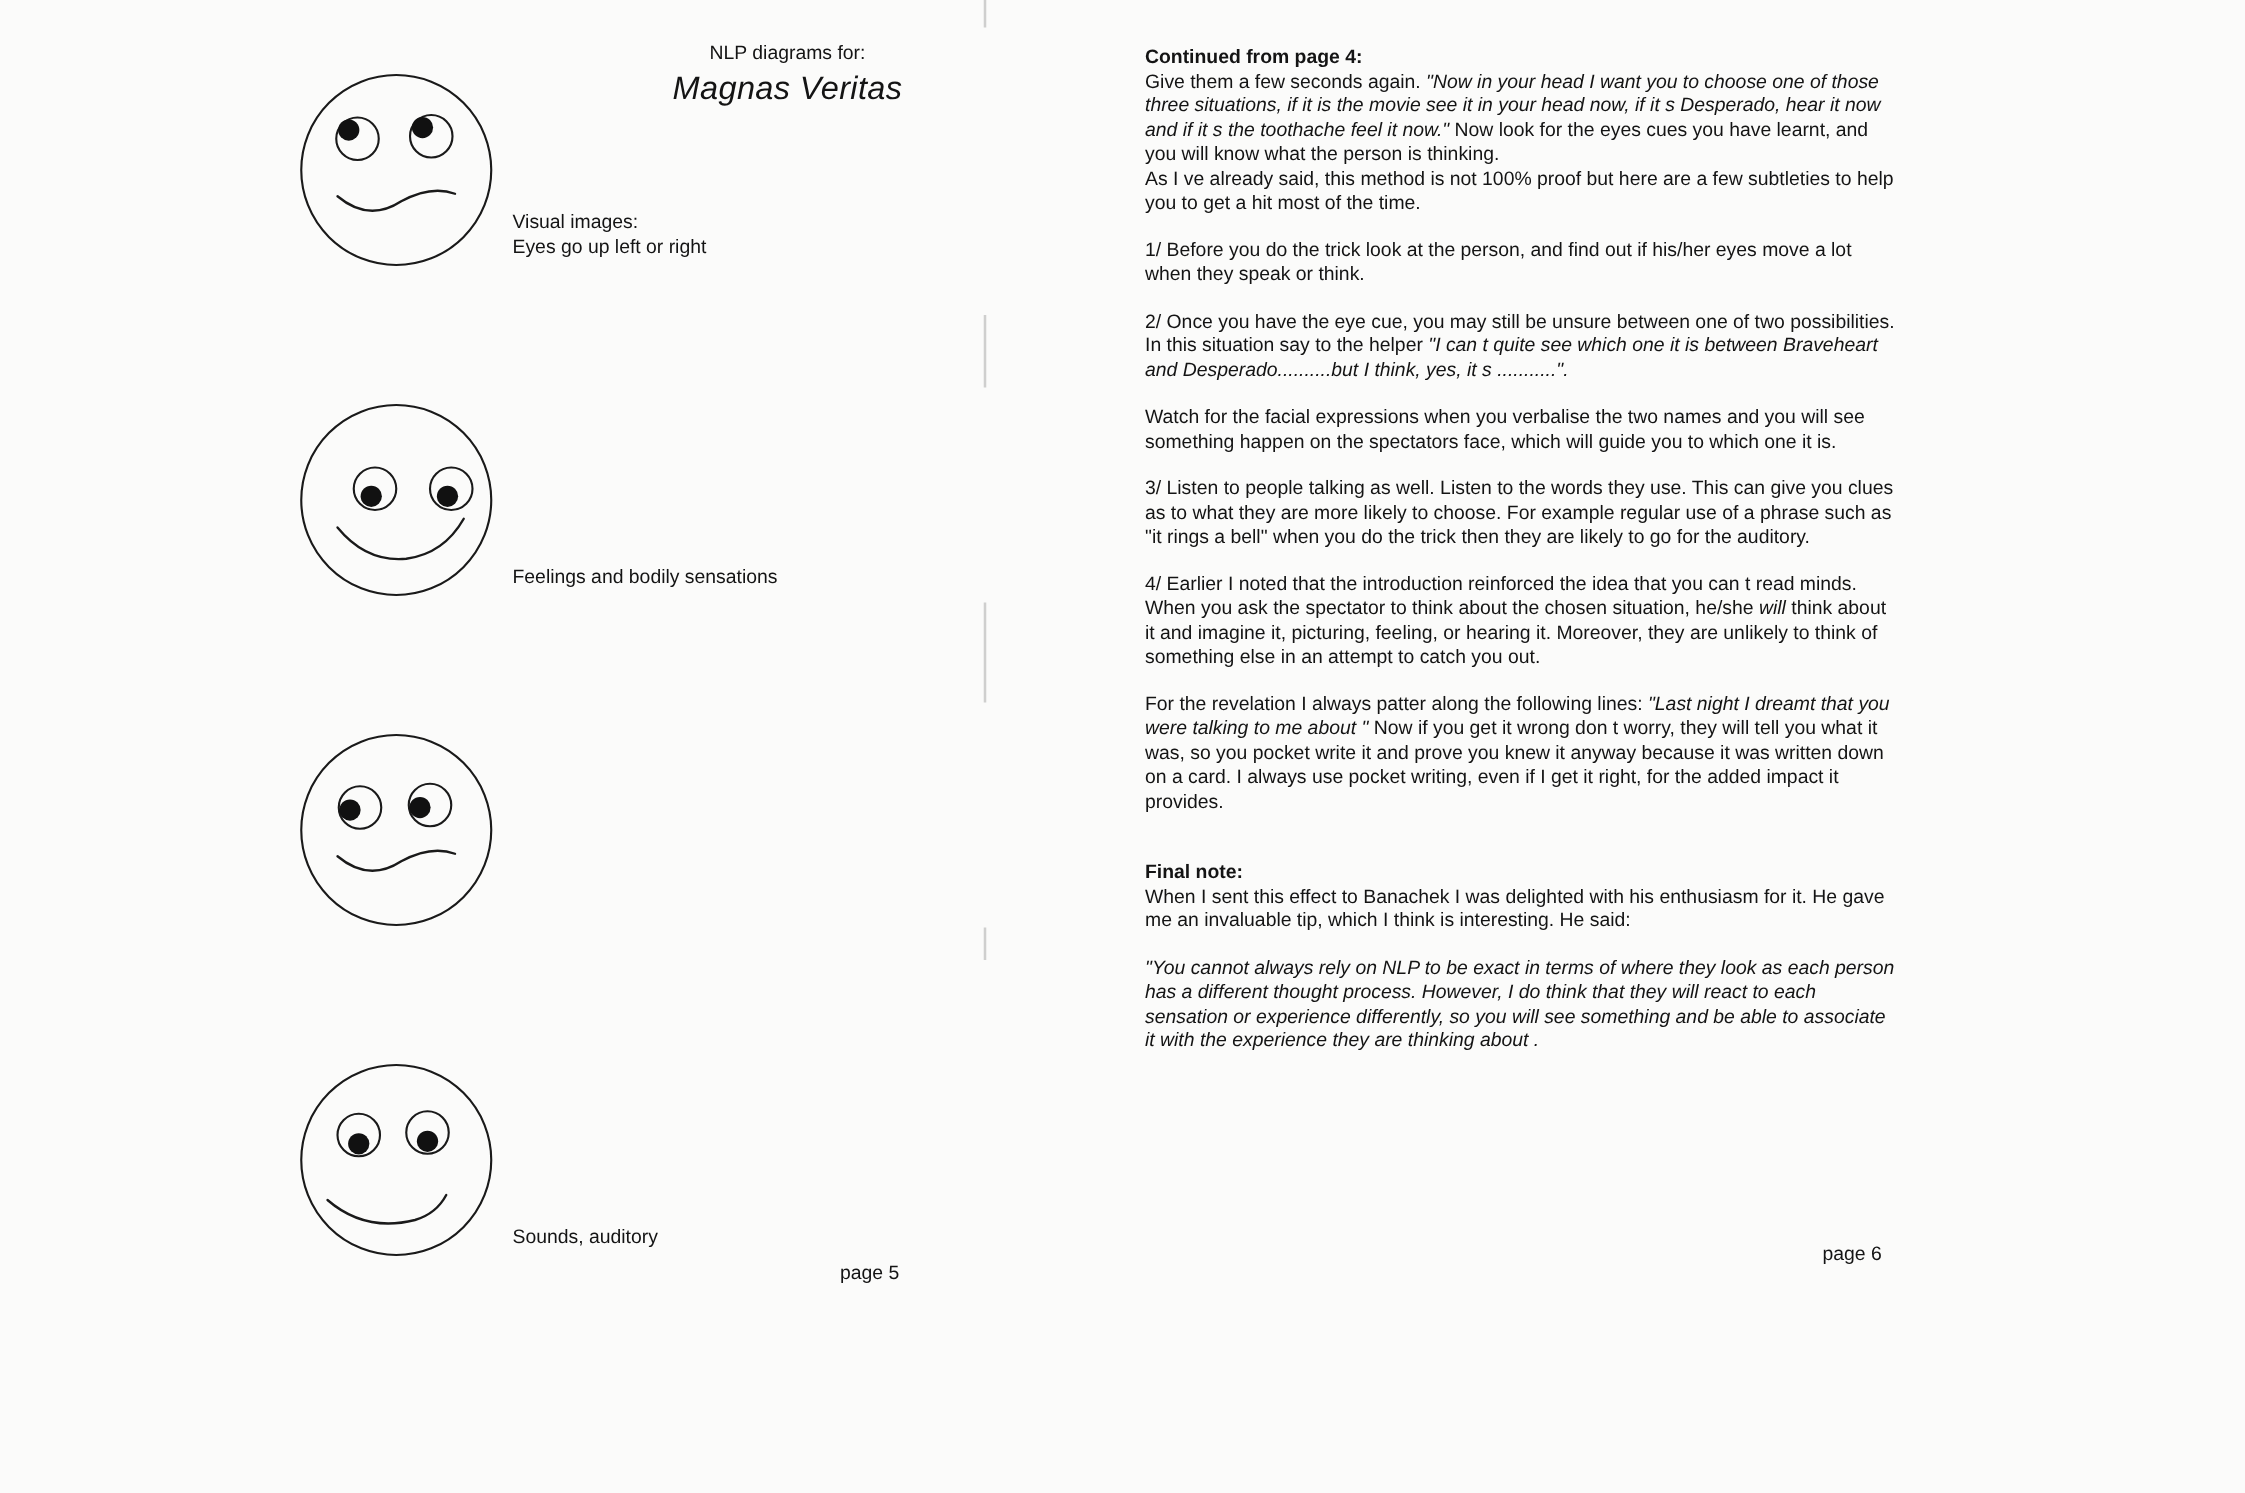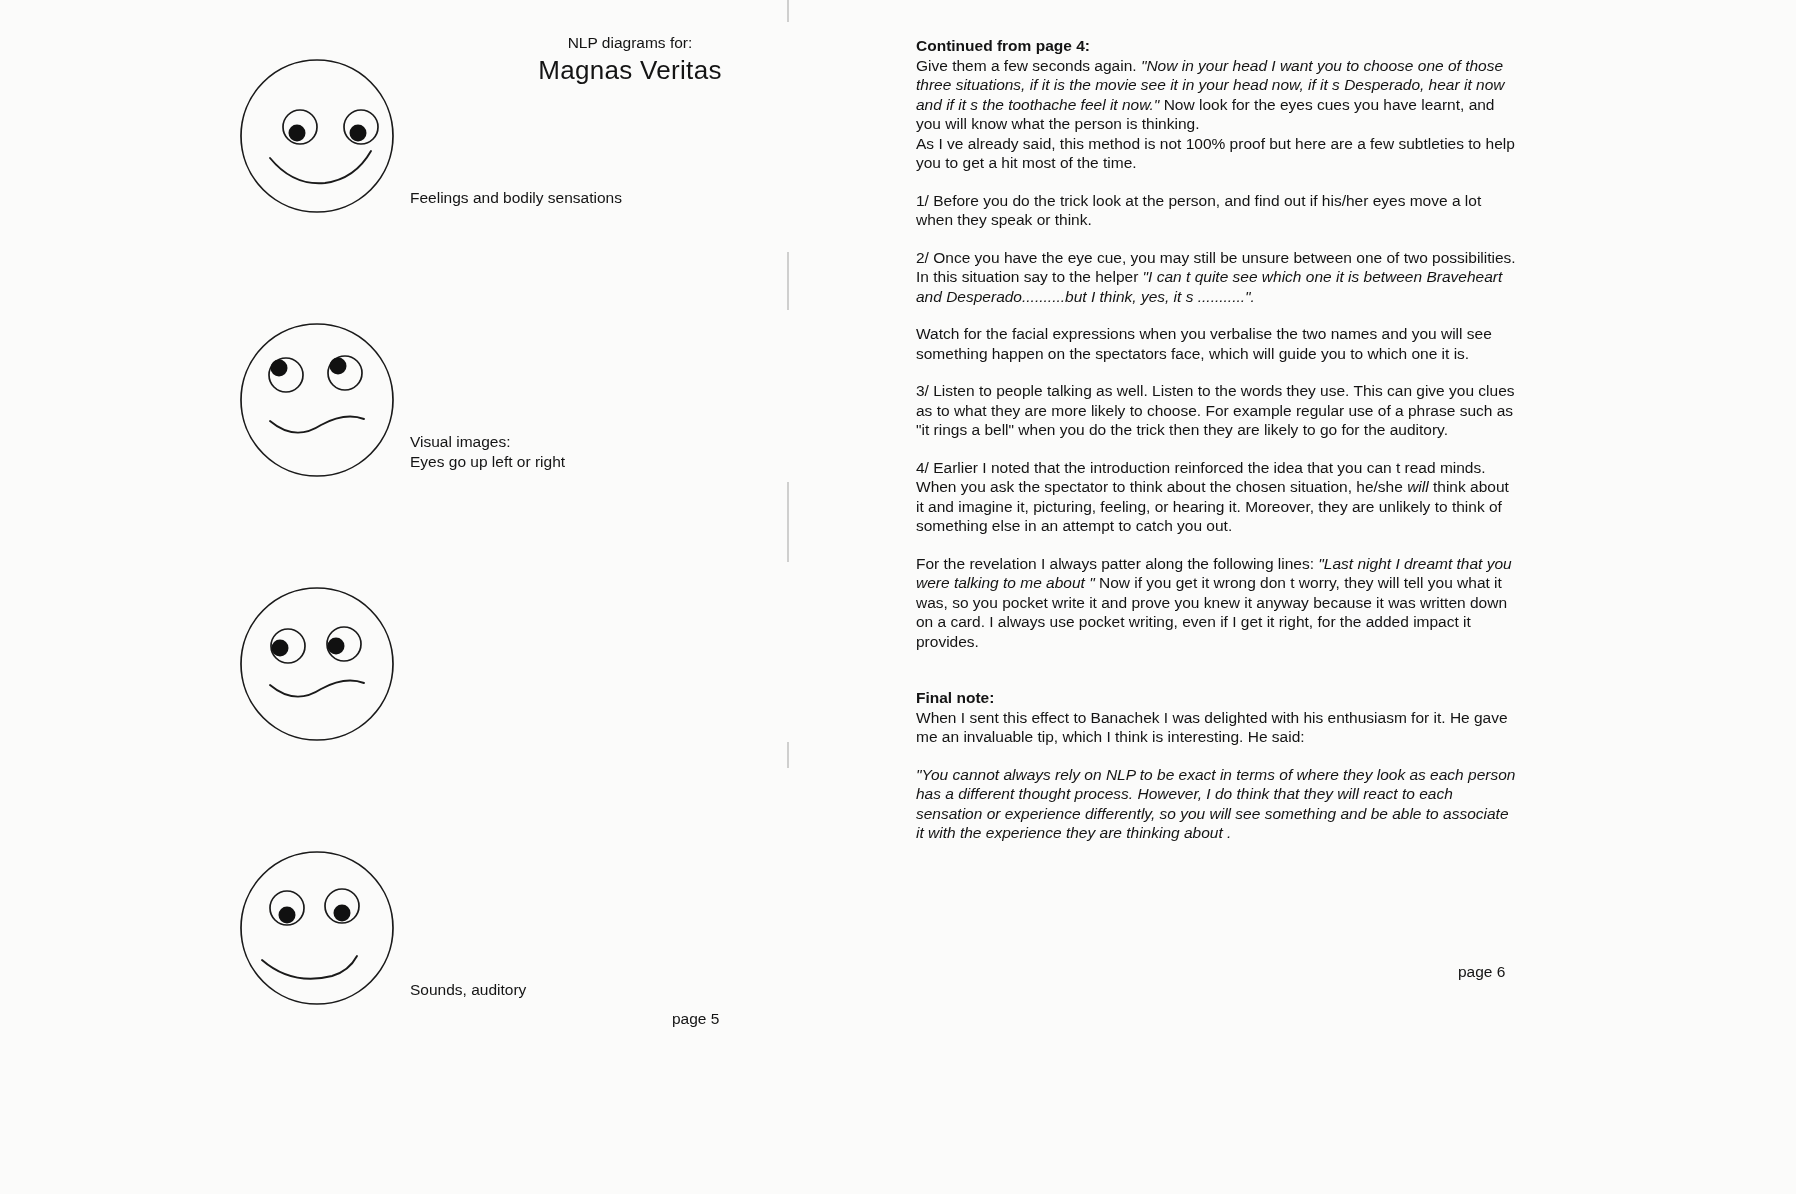--- a/index.html
+++ b/index.html
@@ -6,21 +6,21 @@
   body{
     width:1796px;height:1194px;position:relative;overflow:hidden;
     background:#fbfbfa;color:#141414;
     font-family:"Liberation Sans", sans-serif;
   }
   .sheet{position:absolute;inset:0;}
 
   
   .diagram-header{position:absolute;top:34px;left:455px;width:350px;text-align:center;}
   .dh-small{font-size:15.5px;}
-  .dh-large{font-size:26px;margin-top:3px;letter-spacing:.3px;}
+  .dh-large{font-size:26px;margin-top:3px;letter-spacing:.3px;font-style:italic;}
 
   .faces-column{position:absolute;top:56px;left:237px;}
   .face-row{display:flex;align-items:flex-end;margin-bottom:104px;}
   .face-svg{width:160px;height:160px;display:block;flex:0 0 auto;}
   .face-label{margin-left:13px;padding-bottom:8px;font-size:15.5px;line-height:20px;}
 
   
   .fold-mark{position:absolute;left:787px;width:2px;background:#9a9a9a;opacity:.45;}
 
   
@@ -28,58 +28,58 @@
   .para{margin:18px 0 0;}
   .para.first{margin-top:0;}
   .para.tight{margin-top:0;}
   .para.gap-xl{margin-top:53px;}
   .para.gap-lg{margin-top:37px;}
   .heading{font-weight:700;}
   .it{font-style:italic;}
 
   .page-num{position:absolute;font-size:15.5px;}
   .pn-left{left:672px;top:1010px;}
-  .pn-right{left:1458px;top:963px;}
+  .pn-right{left:1458px;top:995px;}
 </style>
 </head>
 <body>
 
 <div class="sheet">
 
   <div>
     <div class="diagram-header">
       <div class="dh-small">NLP diagrams for:</div>
       <div class="dh-large">Magnas Veritas</div>
     </div>
     <div class="faces-column">
         <div class="face-row">
           <svg viewBox="0 0 160 160" class="face-svg">
             <circle cx="80" cy="80" r="76" fill="#fbfbfa" stroke="#1a1a1a" stroke-width="1.7"></circle>
-            <circle cx="63" cy="71" r="17" fill="#fbfbfa" stroke="#1a1a1a" stroke-width="1.7"></circle>
-            <circle cx="60" cy="77" r="8.5" fill="#111"></circle>
-            <circle cx="124" cy="71" r="17" fill="#fbfbfa" stroke="#1a1a1a" stroke-width="1.7"></circle>
-            <circle cx="121" cy="77" r="8.5" fill="#111"></circle>
-            <path d="M33 102 Q56 130 88 127 Q118 123 134 95" fill="none" stroke="#1a1a1a" stroke-width="1.9" stroke-linecap="round"></path>
-          </svg>
-          <div class="face-label">
-            <div>Feelings and bodily sensations</div>
-          </div>
-        </div>
-        <div class="face-row">
-          <svg viewBox="0 0 160 160" class="face-svg">
-            <circle cx="80" cy="80" r="76" fill="#fbfbfa" stroke="#1a1a1a" stroke-width="1.7"></circle>
             <circle cx="49" cy="55" r="17" fill="#fbfbfa" stroke="#1a1a1a" stroke-width="1.7"></circle>
             <circle cx="42" cy="48" r="8.5" fill="#111"></circle>
             <circle cx="108" cy="53" r="17" fill="#fbfbfa" stroke="#1a1a1a" stroke-width="1.7"></circle>
             <circle cx="101" cy="46" r="8.5" fill="#111"></circle>
             <path d="M33 101 Q58 122 84 105 Q108 92 127 99" fill="none" stroke="#1a1a1a" stroke-width="1.9" stroke-linecap="round"></path>
           </svg>
           <div class="face-label">
             <div>Visual images:</div>
             <div>Eyes go up left or right</div>
+          </div>
+        </div>
+        <div class="face-row">
+          <svg viewBox="0 0 160 160" class="face-svg">
+            <circle cx="80" cy="80" r="76" fill="#fbfbfa" stroke="#1a1a1a" stroke-width="1.7"></circle>
+            <circle cx="63" cy="71" r="17" fill="#fbfbfa" stroke="#1a1a1a" stroke-width="1.7"></circle>
+            <circle cx="60" cy="77" r="8.5" fill="#111"></circle>
+            <circle cx="124" cy="71" r="17" fill="#fbfbfa" stroke="#1a1a1a" stroke-width="1.7"></circle>
+            <circle cx="121" cy="77" r="8.5" fill="#111"></circle>
+            <path d="M33 102 Q56 130 88 127 Q118 123 134 95" fill="none" stroke="#1a1a1a" stroke-width="1.9" stroke-linecap="round"></path>
+          </svg>
+          <div class="face-label">
+            <div>Feelings and bodily sensations</div>
           </div>
         </div>
         <div class="face-row">
           <svg viewBox="0 0 160 160" class="face-svg">
             <circle cx="80" cy="80" r="76" fill="#fbfbfa" stroke="#1a1a1a" stroke-width="1.7"></circle>
             <circle cx="51" cy="62" r="17" fill="#fbfbfa" stroke="#1a1a1a" stroke-width="1.7"></circle>
             <circle cx="43" cy="64" r="8.5" fill="#111"></circle>
             <circle cx="107" cy="60" r="17" fill="#fbfbfa" stroke="#1a1a1a" stroke-width="1.7"></circle>
             <circle cx="99" cy="62" r="8.5" fill="#111"></circle>
             <path d="M33 101 Q58 122 84 105 Q108 92 127 99" fill="none" stroke="#1a1a1a" stroke-width="1.9" stroke-linecap="round"></path>

